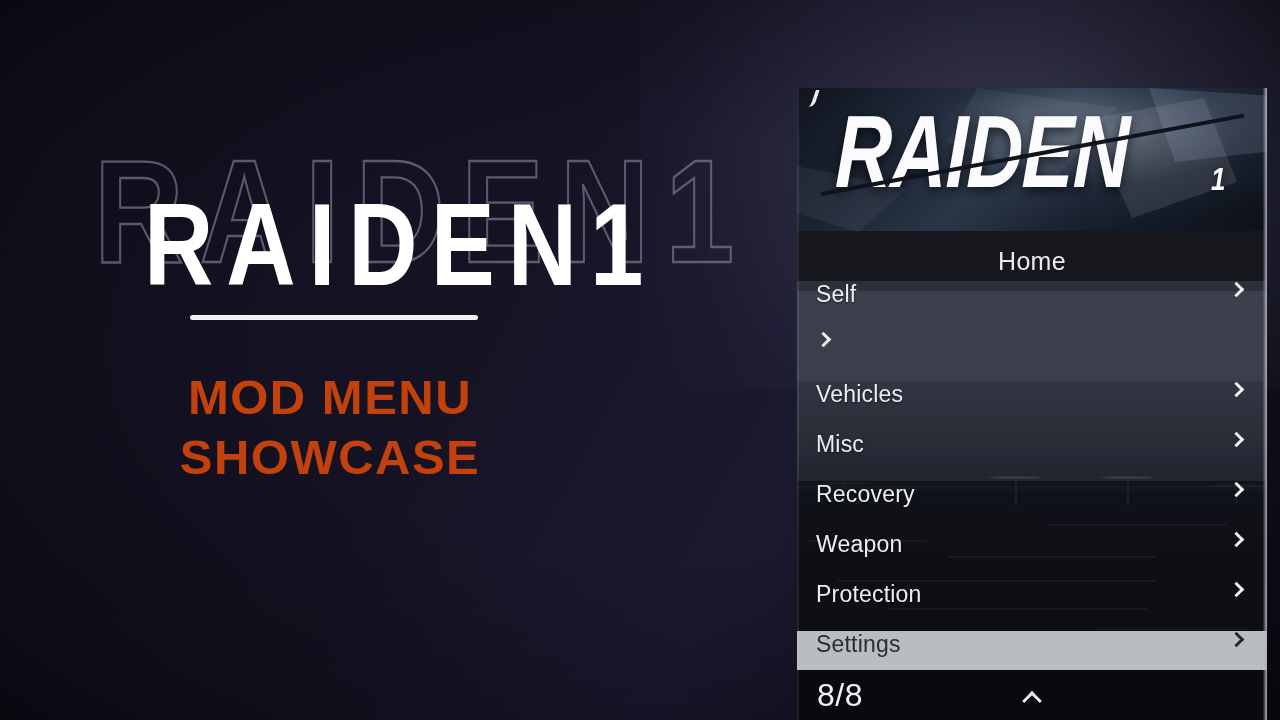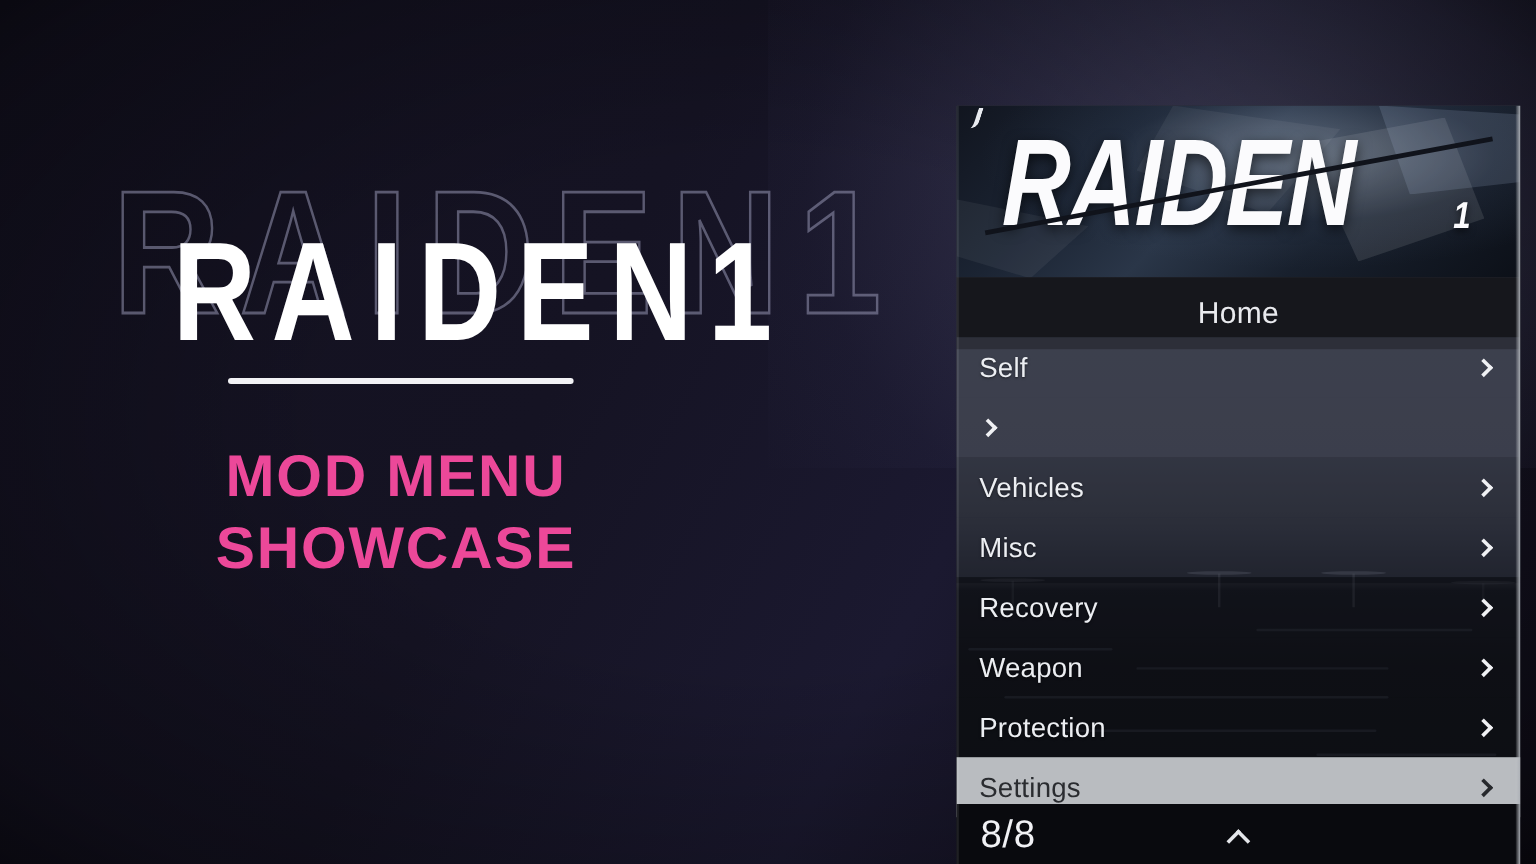--- a/index.html
+++ b/index.html
@@ -82,21 +82,21 @@
     left:190px; top:315px;
     width:288px; height:5px;
     background:#f2f2f5;
     border-radius:3px;
   }
   .hero-sub{
     position:absolute;
     left:0; top:368px;
     width:660px;
     text-align:center;
-    color:#ec4899;
+    color:#c2410c;
     font-weight:700;
     font-size:49px;
     line-height:1.22;
     letter-spacing:1.5px;
   }
   .hero-sub .line2{ display:block; }
 
   
   .menu-panel{
     position:absolute;
@@ -213,21 +213,20 @@
   }
 
   .list{
     position:absolute;
     left:0; top:193px; width:470px; height:389px;
   }
   .row{
     position:relative;
     height:50px;
     display:flex;
-    align-items:center;
     padding:0 18px 0 19px;
     background:rgba(62,66,80,0.58);
     color:#eceef2;
     gap:31px;
   }
   .row.dim { background:rgba(16,18,24,0.56); }
   .row.mid { background:rgba(46,50,62,0.52); }
   .row-label{
     flex:1;
     font-size:23px;

